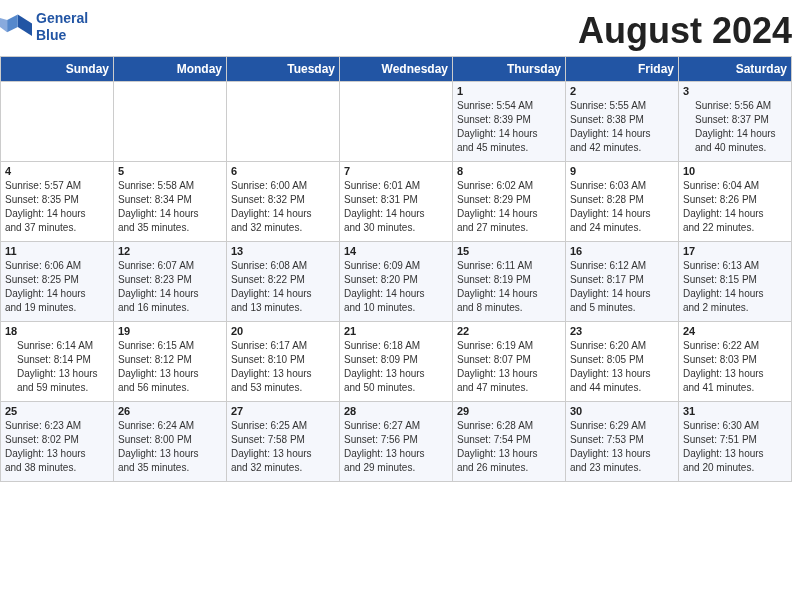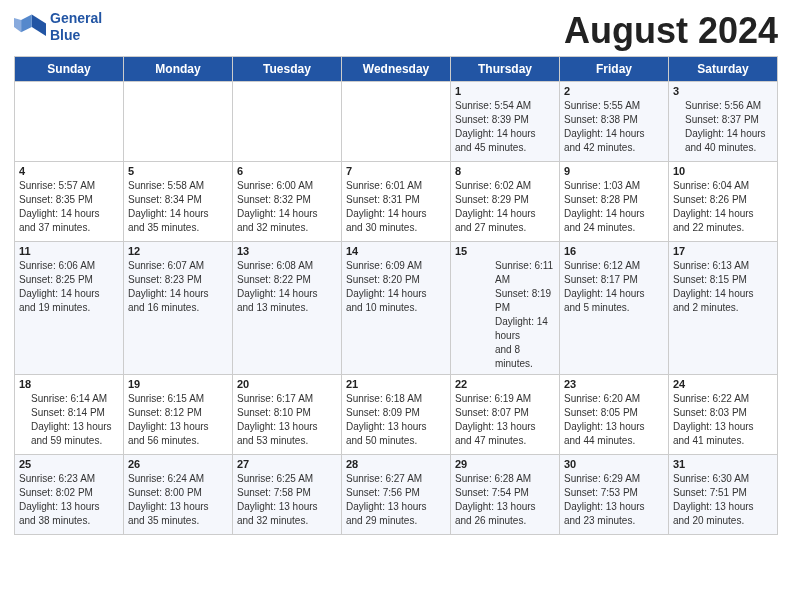--- a/index.html
+++ b/index.html
@@ -5,21 +5,21 @@
     * { margin: 0; padding: 0; box-sizing: border-box; }
     body {
       font-family: Arial, sans-serif;
       background: #fff;
       width: 792px;
       height: 612px;
       overflow: hidden;
     }
     .container {
       width: 792px;
-      padding: 10px 14px;
+      padding: 10px 0;
     }
     .header-row {
       display: flex;
       justify-content: space-between;
       align-items: flex-start;
       margin-bottom: 4px;
     }
     .logo {
       display: flex;
       align-items: center;
@@ -51,21 +51,21 @@
       width: 100%;
       border-collapse: collapse;
       table-layout: fixed;
     }
     thead tr th {
       background-color: #2255a4;
       color: #fff;
       font-size: 12px;
       font-weight: bold;
       padding: 5px 4px;
-      text-align: center;
+      text-align: right;
       border: 1px solid #ccc;
     }
     tbody tr td {
       border: 1px solid #ccc;
       vertical-align: top;
       padding: 3px 4px;
       font-size: 9.5px;
       color: #333;
       height: 80px;
       background: #fff;
@@ -181,21 +181,21 @@
           </td>
           <td>
             <div class="day-num">8</div>
             <div class="day-info" style="white-space: pre-line;">Sunrise: 6:02 AM
 Sunset: 8:29 PM
 Daylight: 14 hours
 and 27 minutes.</div>
           </td>
           <td>
             <div class="day-num">9</div>
-            <div class="day-info" style="white-space: pre-line;">Sunrise: 1:03 AM
+            <div class="day-info" style="white-space: pre-line;">Sunrise: 6:03 AM
 Sunset: 8:28 PM
 Daylight: 14 hours
 and 24 minutes.</div>
           </td>
           <td>
             <div class="day-num">10</div>
             <div class="day-info" style="white-space: pre-line;">Sunrise: 6:04 AM
 Sunset: 8:26 PM
 Daylight: 14 hours
 and 22 minutes.</div>
@@ -225,21 +225,21 @@
           </td>
           <td>
             <div class="day-num">14</div>
             <div class="day-info" style="white-space: pre-line;">Sunrise: 6:09 AM
 Sunset: 8:20 PM
 Daylight: 14 hours
 and 10 minutes.</div>
           </td>
           <td>
             <div class="day-num">15</div>
-            <div class="day-info" style="white-space: pre-line; margin-left: 40px;">Sunrise: 6:11 AM
+            <div class="day-info" style="white-space: pre-line;">Sunrise: 6:11 AM
 Sunset: 8:19 PM
 Daylight: 14 hours
 and 8 minutes.</div>
           </td>
           <td>
             <div class="day-num">16</div>
             <div class="day-info" style="white-space: pre-line;">Sunrise: 6:12 AM
 Sunset: 8:17 PM
 Daylight: 14 hours
 and 5 minutes.</div>

